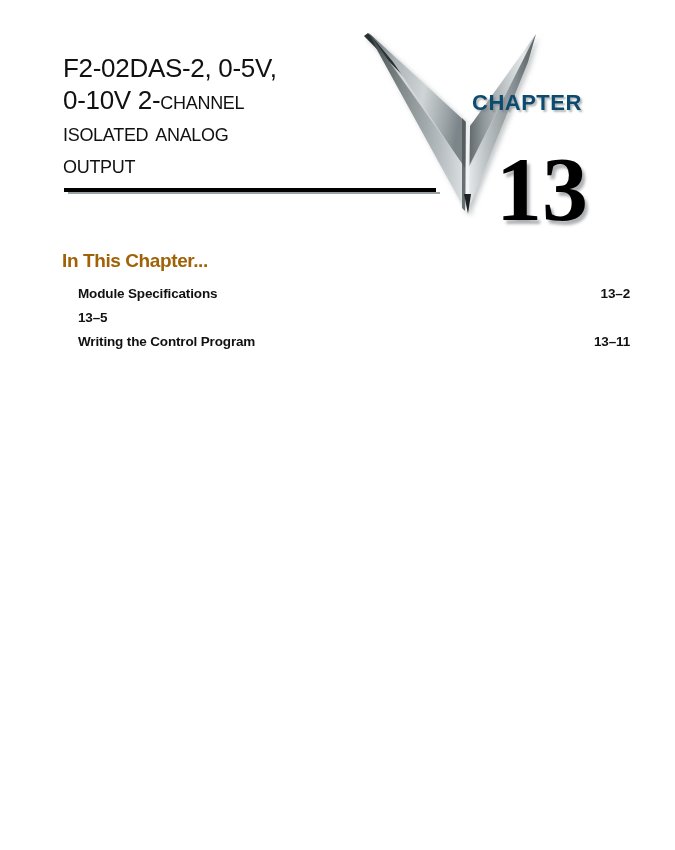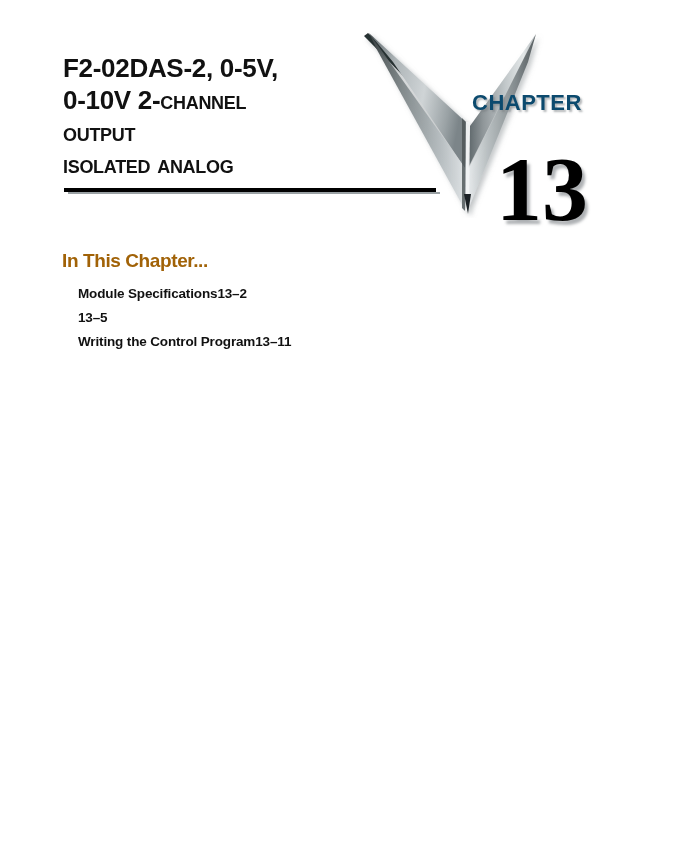--- a/index.html
+++ b/index.html
@@ -65,21 +65,21 @@
 
   
   #chapter-title {
     position: absolute;
     left: 63px;
     top: 52px;
     width: 300px;
   }
   .title-line {
     font-family: "Liberation Sans", sans-serif;
-    font-weight: 700;
+    font-weight: 400;
     font-size: 26px;
     line-height: 32px;
     letter-spacing: -0.3px;
     color: #111111;
     white-space: nowrap;
   }
   .title-line .sc {
     font-variant: small-caps;
     text-transform: lowercase;
   }
@@ -124,20 +124,21 @@
     position: absolute;
     left: 78px;
     top: 36px;
     width: 552px;
   }
   .toc-row {
     position: relative;
     height: 24px;
     display: flex;
     align-items: baseline;
+    justify-content: space-between;
     font-family: "Liberation Sans", sans-serif;
     font-size: 13.5px;
     font-weight: 700;
     letter-spacing: -0.15px;
     color: #111111;
   }
   .toc-label {
     white-space: nowrap;
   }
   .toc-page {
@@ -202,22 +203,22 @@
         <polygon points="110,100 114,104 113,193 110,190" fill="#4a5255" opacity="0.8"></polygon>
 
         <polygon points="112,176 119,176 116,196" fill="#1d2426"></polygon>
       </g>
     </svg>
   </div>
 
   <div id="chapter-title">
     <div class="title-line">F2-02DAS-2, 0-5V,</div>
     <div class="title-line"><span>0-10V 2-</span><span class="sc">Channel</span></div>
+    <div class="title-line"><span class="sc">Isolated</span><span>&nbsp;</span><span class="sc">Analog</span></div>
     <div class="title-line"><span class="sc">Output</span></div>
-    <div class="title-line"><span class="sc">Isolated</span><span>&nbsp;</span><span class="sc">Analog</span></div>
   </div>
 
   <div id="chapter-word">Chapter</div>
   <div id="chapter-number">13</div>
 
   <div id="title-rule-shadow"></div>
   <div id="title-rule"></div>
 </div>
 
 <div id="toc-section">

